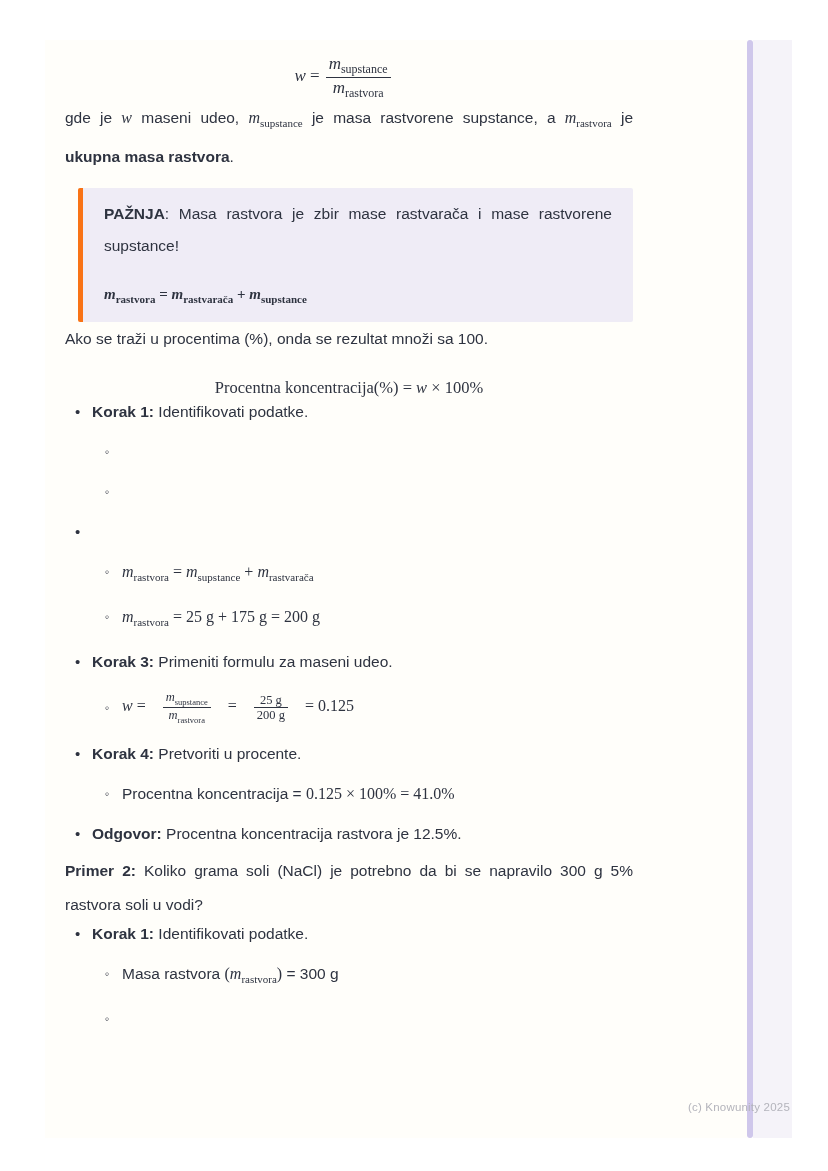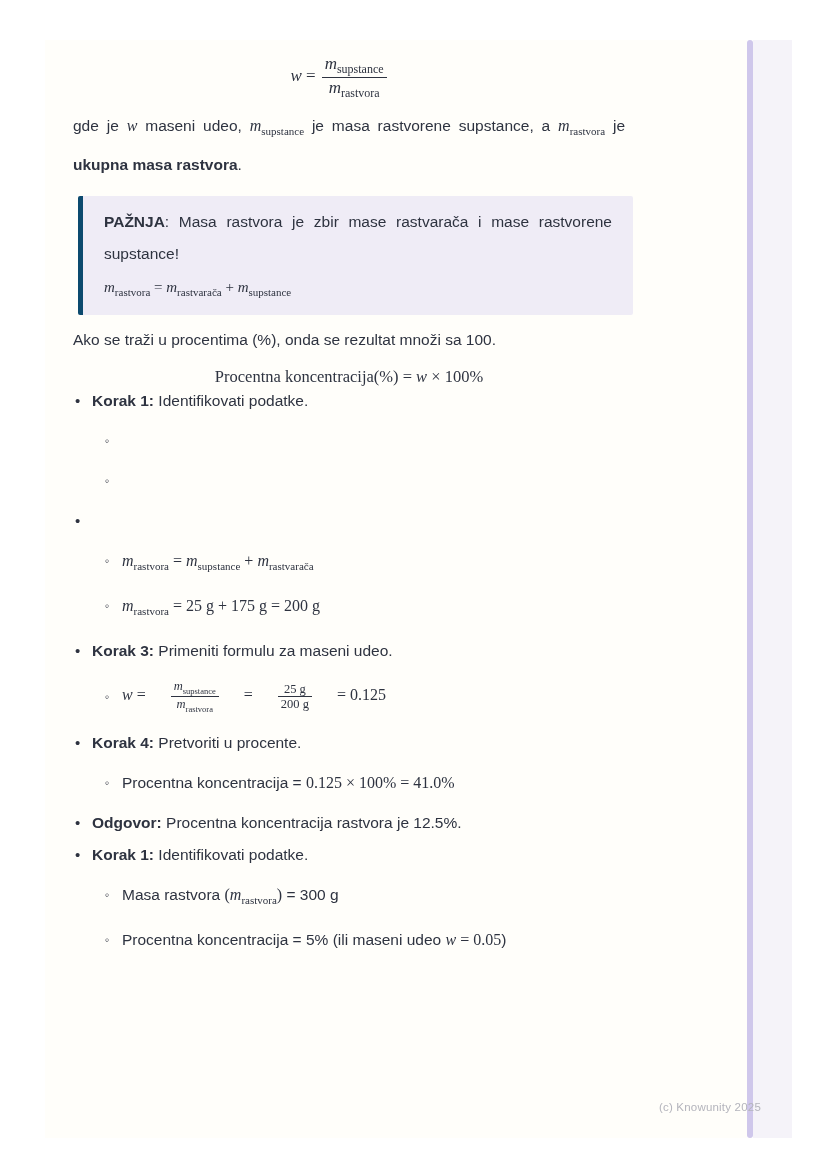--- a/index.html
+++ b/index.html
@@ -2,42 +2,42 @@
 <html><head>
 <meta charset="utf-8">
 <style>
   html,body{margin:0;padding:0;background:#ffffff;}
   .stage{position:relative;width:828px;height:1171px;background:#ffffff;overflow:hidden;
          font-family:"Liberation Sans","DejaVu Sans",sans-serif;color:#2e3340;}
   .card{position:absolute;left:45px;top:40px;width:702px;height:1098px;background:#fffefa;overflow:hidden;}
   .content{padding:6px 0 0 20px;width:568px;font-size:15.5px;}
   .scroll-thumb{position:absolute;left:747px;top:40px;width:6px;height:1098px;background:#cfc7eb;border-radius:3px;}
   .side-strip{position:absolute;left:753px;top:40px;width:39px;height:1098px;background:#f5f3f9;}
-  .watermark{position:absolute;right:67px;top:1101px;font-size:11.5px;color:#b4b4bc;z-index:5;letter-spacing:.2px;}
+  .watermark{position:absolute;right:38px;top:1101px;font-size:11.5px;color:#b4b4bc;z-index:5;letter-spacing:.2px;}
   .it{font-style:italic;}
   .math{font-family:"Liberation Serif","DejaVu Serif",serif;font-size:16px;}
   .math sub,.msub{font-family:"Liberation Serif","DejaVu Serif",serif;font-size:11px;font-style:normal;}
-  .frac{display:inline-block;vertical-align:middle;text-align:center;line-height:1.2;margin:0 21px;}
+  .frac{display:inline-block;vertical-align:middle;text-align:center;line-height:1.2;margin:0 13px;}
   .frac>span{display:block;padding:0 3px;}
   .frac .fnum{border-bottom:1px solid #2e3340;}
   .frac.small{font-size:12.5px;line-height:1.15;}
   .frac.small sub{font-size:8.5px;}
 
   
   .formula-top{text-align:center;padding-top:8px;font-size:17px;}
   .formula-top sub{font-size:12px;}
   .formula-top .frac{margin-left:6px;}
-  p.body{margin:8px;text-align:justify;line-height:34px;}
+  p.body{margin:0;text-align:justify;line-height:34px;}
   .para-intro{margin-top:16px;}
-  .callout{margin:14px 0 0 13px;width:508px;background:#efecf6;border-left:5px solid #0c4a6e;
+  .callout{margin:14px 0 0 13px;width:508px;background:#efecf6;border-left:5px solid #f97316;
            padding:10px 21px 8px 21px;border-radius:2px;}
   .callout p{margin:0;text-align:justify;line-height:32px;font-size:15.5px;}
-  .callout .cf{line-height:30px;font-size:15px;margin-top:2px;}
+  .callout .cf{line-height:30px;font-size:15px;margin-top:17px;font-weight:bold;}
   .note{margin-top:26px;line-height:24px;}
-  .formula-center{text-align:center;font-size:16.5px;line-height:24px;}
+  .formula-center{margin-top:20px;text-align:center;font-size:16.5px;line-height:24px;}
   .para-primer{margin-top:34px;margin-bottom:4px;}
   .para-primer2{margin-top:0;margin-bottom:8px;}
 
   
   .li{display:flex;align-items:flex-start;line-height:24px;margin-bottom:16px;}
   .li.tight{margin-bottom:8px;}
   .li .mk{flex:none;width:17px;}
   .l1{margin-left:10px;}
   .l1 .mk{font-size:15px;}
   .l2{margin-left:40px;}
@@ -108,32 +108,32 @@
       <div class="li l2">
         <span class="mk">◦</span>
         <div><span>Procentna koncentracija = </span><span class="math">0.125 × 100% = 41.0%</span></div>
       </div>
 
       <div class="li l1 tight">
         <span class="mk">•</span>
         <div><b>Odgovor:</b><span> Procentna koncentracija rastvora je 12.5%.</span></div>
       </div>
 
+      <p class="body para-primer para-primer2"><b>Primer 2:</b><span> Koliko grama soli (NaCl) je potrebno da bi se napravilo 300 g 5% rastvora soli u vodi?</span></p>
 
       <div class="li l1">
         <span class="mk">•</span>
         <div><b>Korak 1:</b><span> Identifikovati podatke.</span></div>
       </div>
       <div class="li l2">
         <span class="mk">◦</span>
         <div><span>Masa rastvora </span><span class="math"><span>(</span><span class="it">m</span><sub>rastvora</sub><span>)</span></span><span> = 300 g</span></div>
       </div>
       <div class="li l2">
         <span class="mk">◦</span>
-        <div><span>Procentna koncentracija = 5% (ili maseni udeo </span><span class="math"><span class="it">w</span><span> = 0.05</span></span><span>)</span></div>
       </div>
 
     </div>
   </div>
 
   <div class="scroll-thumb"></div>
   <div class="side-strip"></div>
   <div class="watermark">(c) Knowunity 2025</div>
 </div>
 

